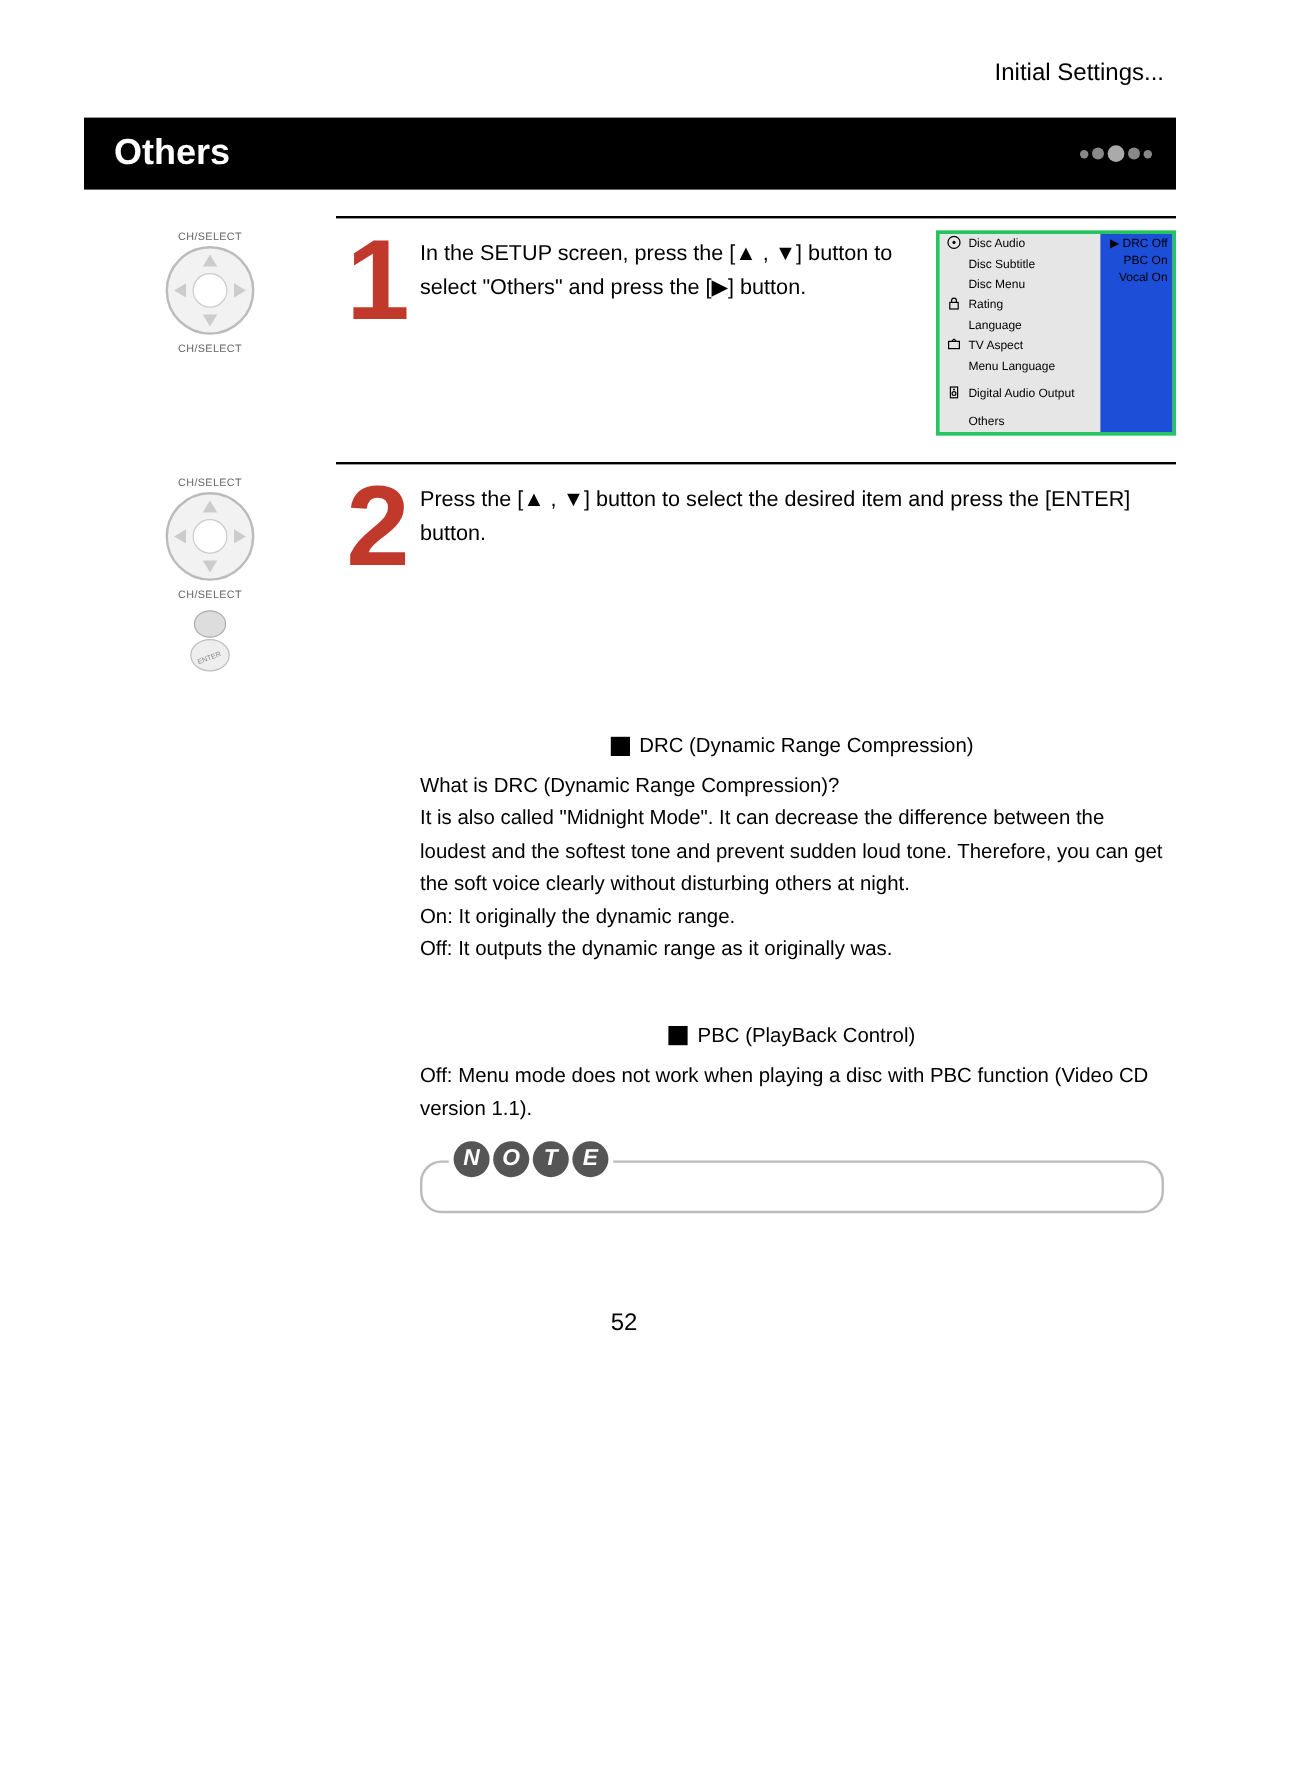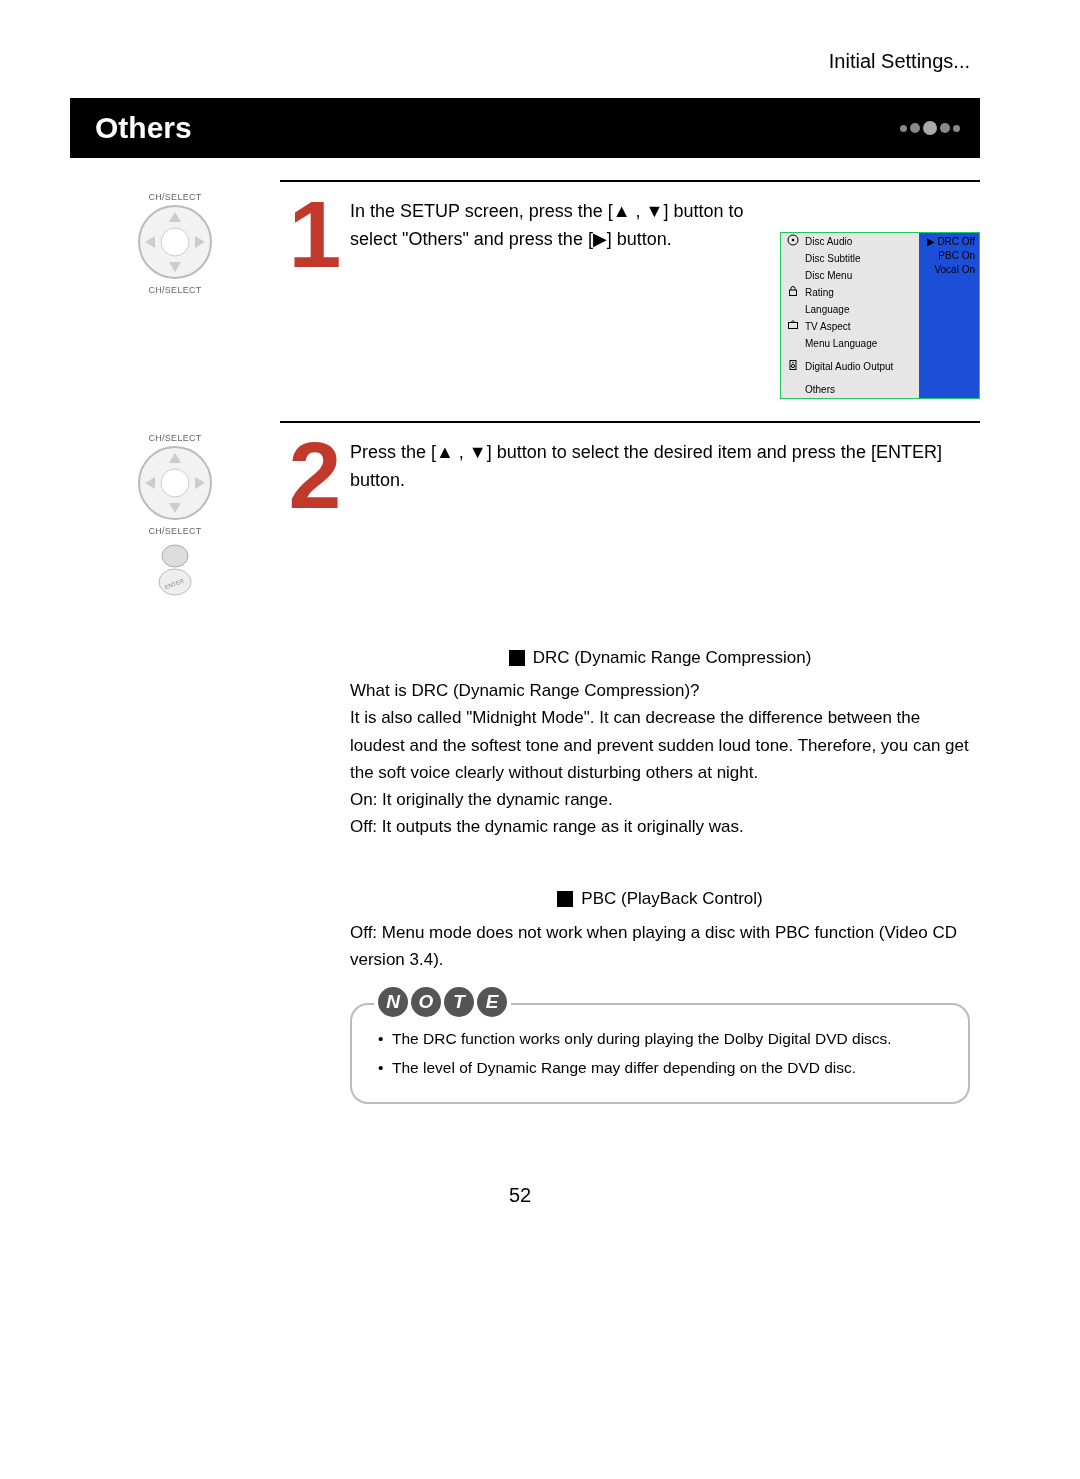--- a/index.html
+++ b/index.html
@@ -99,25 +99,24 @@
     font-weight: normal;
     line-height: 1.55;
     padding-top: 6px;
     padding-right: 14px;
   }
   .setup-menu-col {
     width: 200px;
     flex-shrink: 0;
   }
   .setup-menu {
-    border: 1px solid #22c55e;
+    border: 3px solid #22c55e;
     background: #e6e6e6;
     display: flex;
     font-size: 10px;
-    margin-top: 40px;
   }
   .menu-left {
     flex: 1;
   }
   .menu-left .mi {
     padding: 2px 4px 2px 24px;
     position: relative;
     line-height: 1.3;
   }
   .menu-left .mi .micon {
@@ -331,30 +330,26 @@
     <div>What is DRC (Dynamic Range Compression)?</div>
     <div>It is also called "Midnight Mode". It can decrease the difference between the loudest and the softest tone and prevent sudden loud tone. Therefore, you can get the soft voice clearly without disturbing others at night.</div>
     <div>On: It originally the dynamic range.</div>
     <div>Off: It outputs the dynamic range as it originally was.</div>
   </div>
 
   <div class="def-block">
     <div class="def-head">
         <span>PBC (PlayBack Control)</span>
       </div>
-    <div>Off: Menu mode does not work when playing a disc with PBC function (Video CD version 3.4).</div>
+    <div>Off: Menu mode does not work when playing a disc with PBC function (Video CD version 1.1).</div>
   </div>
 
   <div class="note-box">
     <div class="note-label">
       <span>N</span>
       <span>O</span>
       <span>T</span>
       <span>E</span>
     </div>
-    <ul>
-      <li>The DRC function works only during playing the Dolby Digital DVD discs.</li>
-      <li>The level of Dynamic Range may differ depending on the DVD disc.</li>
-    </ul>
   </div>
 </div>
 
 <div class="page-no">52</div>
 
 </body></html>

